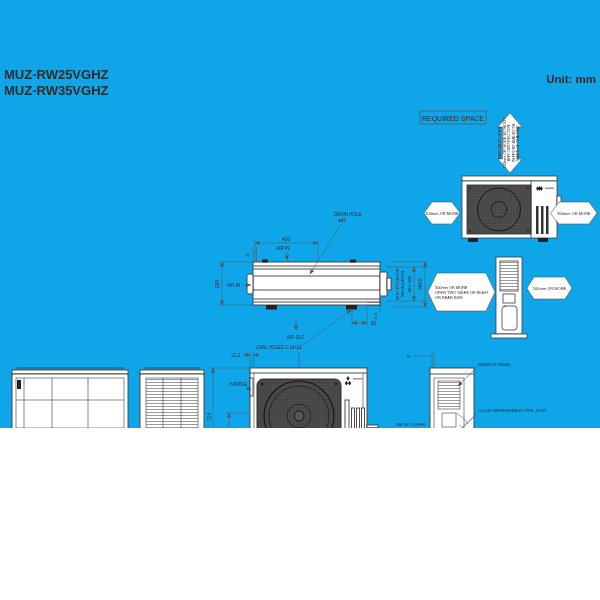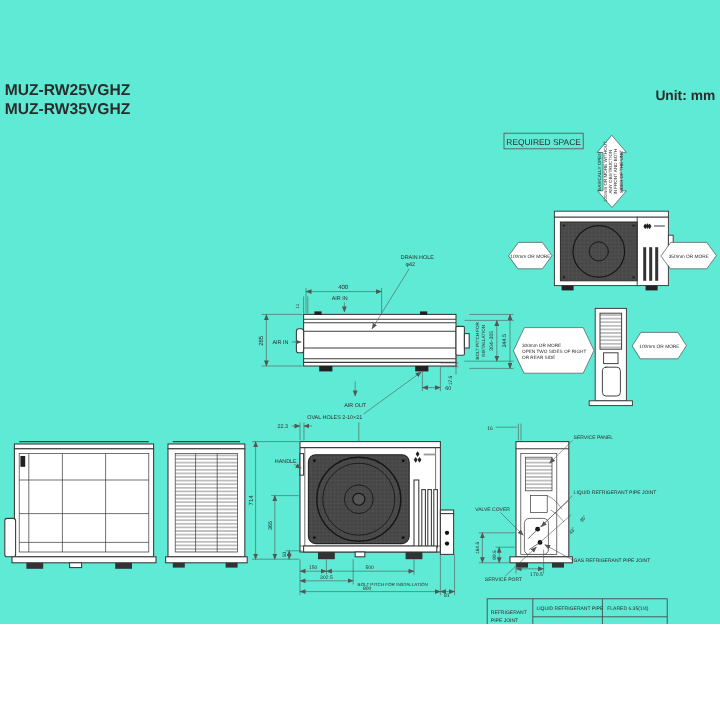--- a/index.html
+++ b/index.html
@@ -1,16 +1,16 @@
 <!DOCTYPE html>
 <html><head>
 <meta charset="utf-8">
 <style>
   html,body{margin:0;padding:0;background:#fff;}
-  .page{position:relative;width:600px;height:520px;background:#5eead4;overflow:hidden;
+  .page{position:relative;width:600px;height:428px;background:#0ea5e9;overflow:hidden;
         font-family:"Liberation Sans", sans-serif;text-align:right;}
   svg text{fill:#2b2b2b;font-family:"Liberation Sans", sans-serif;}
   .bold{font-weight:bold;}
 </style>
 </head>
 <body>
 
 <div class="page">
 <svg width="600" height="600" viewBox="0 0 600 600">
   <defs>

